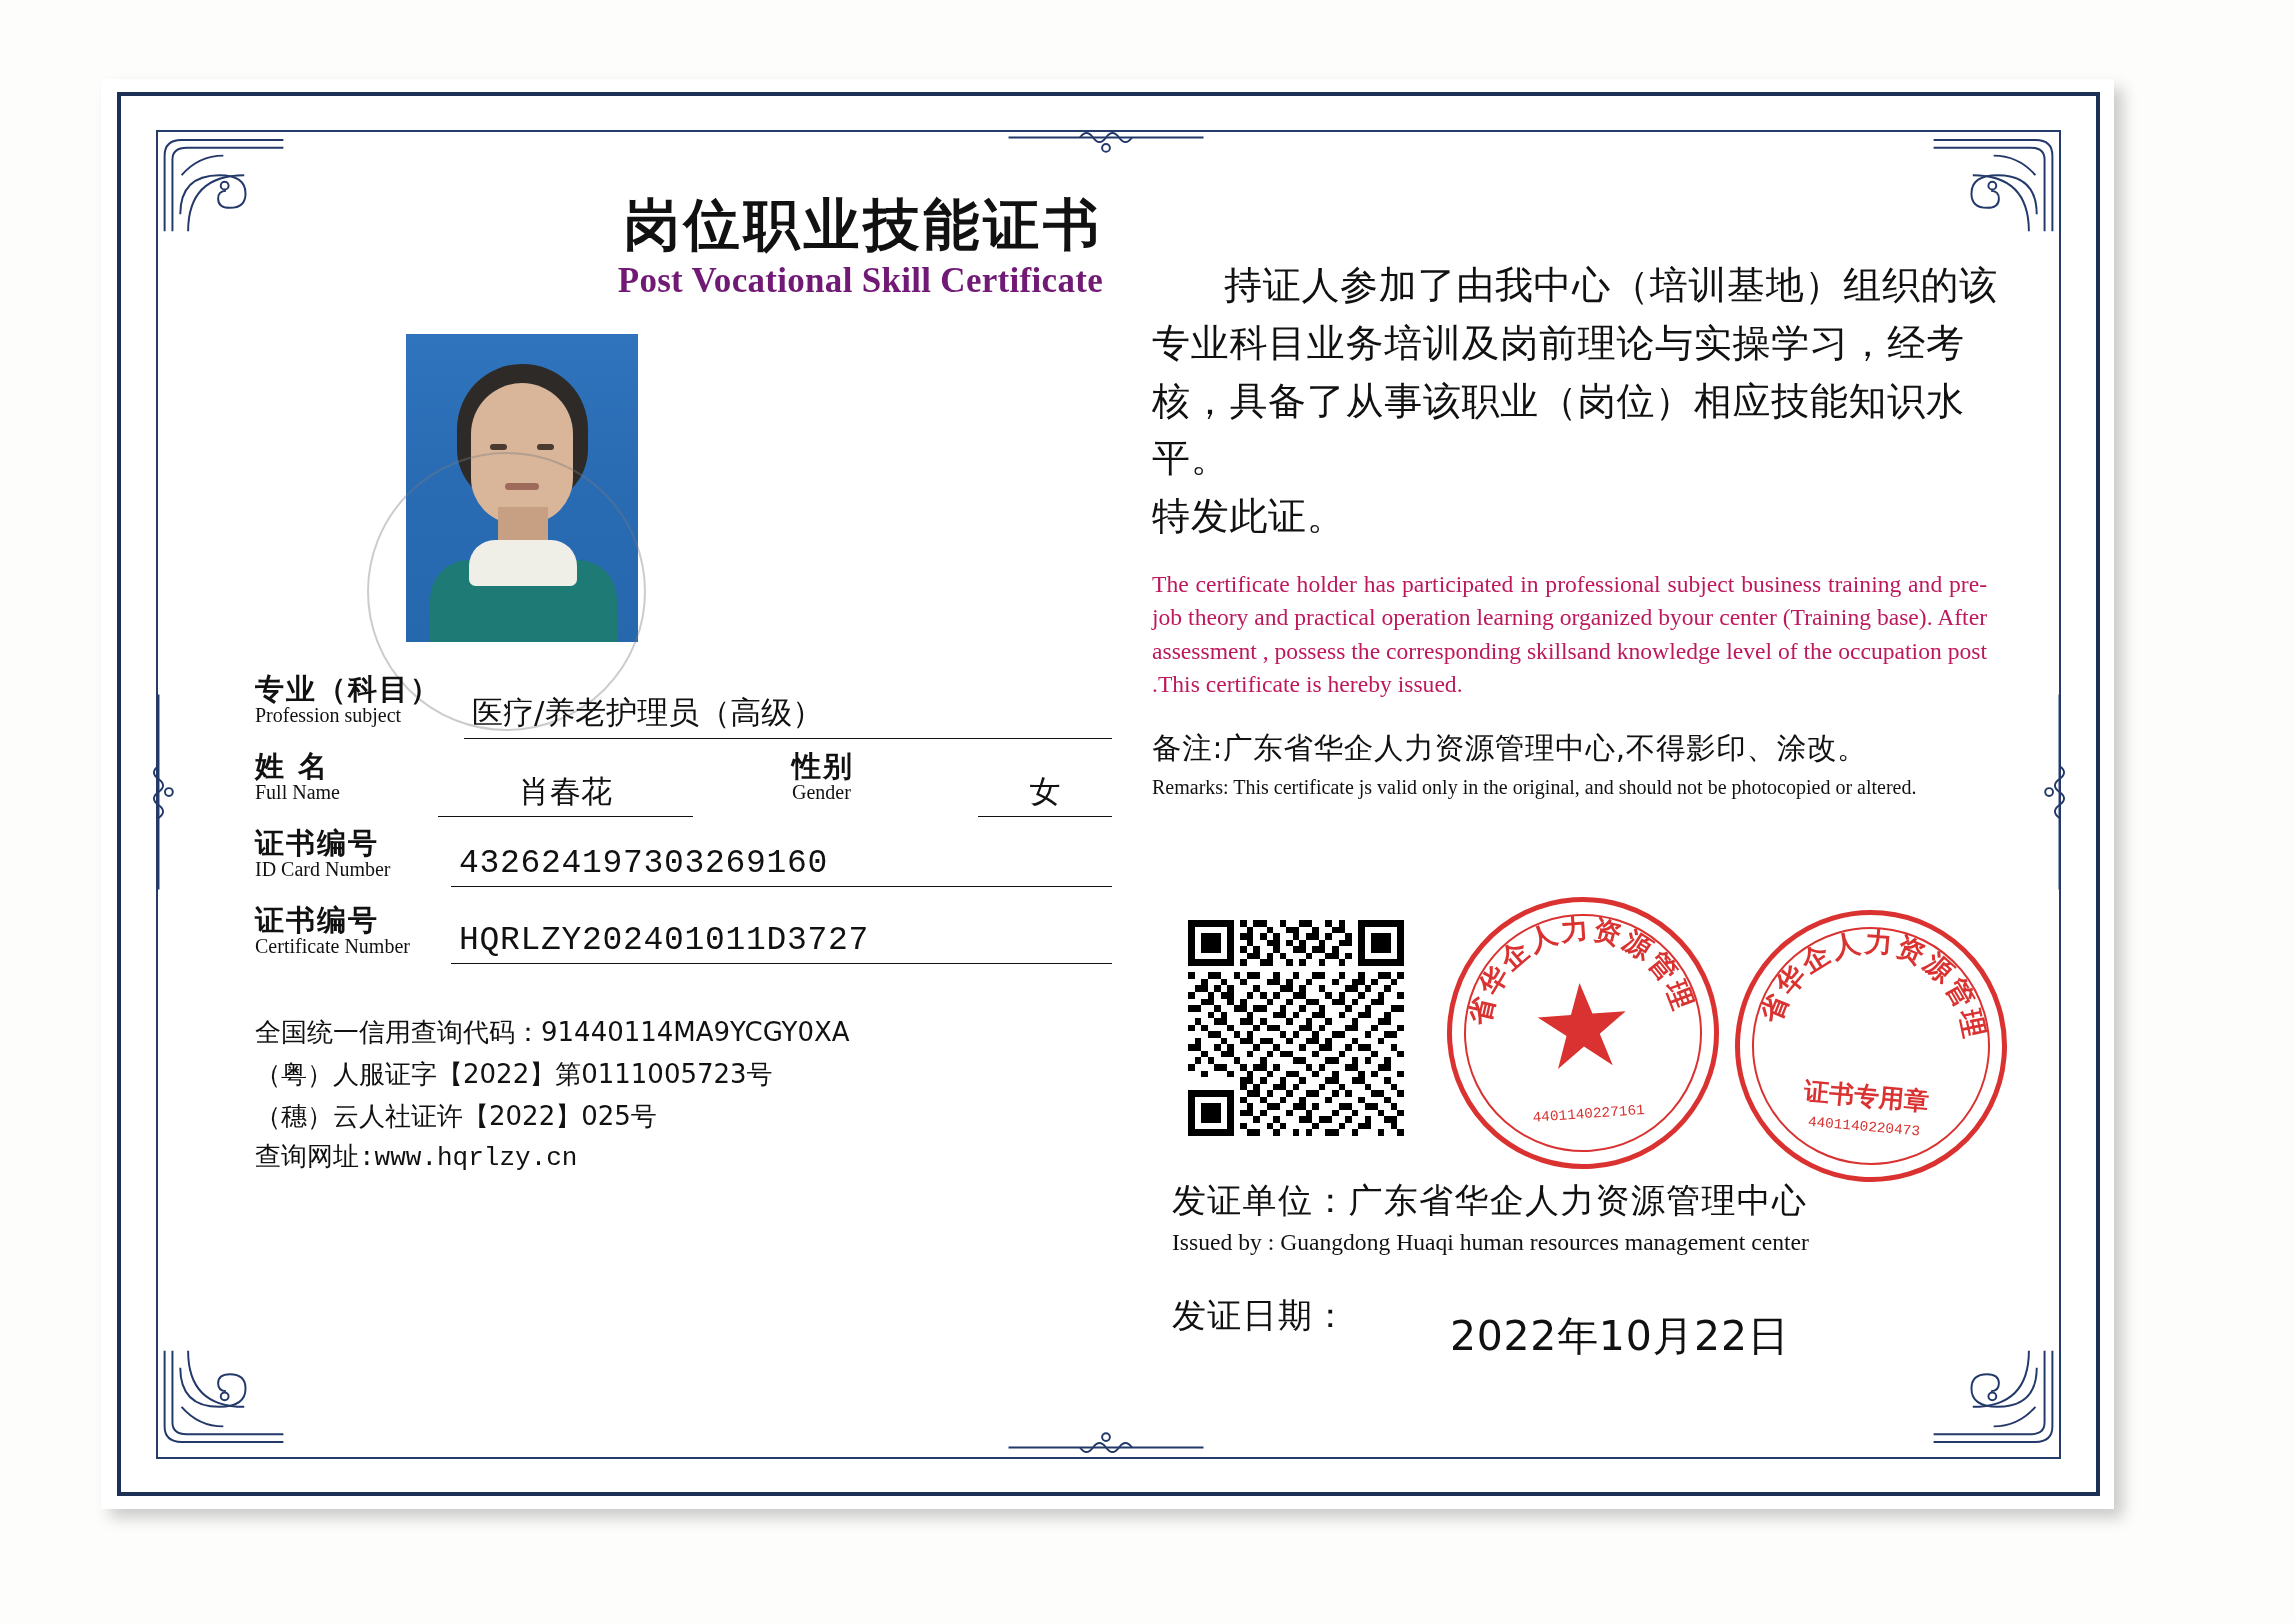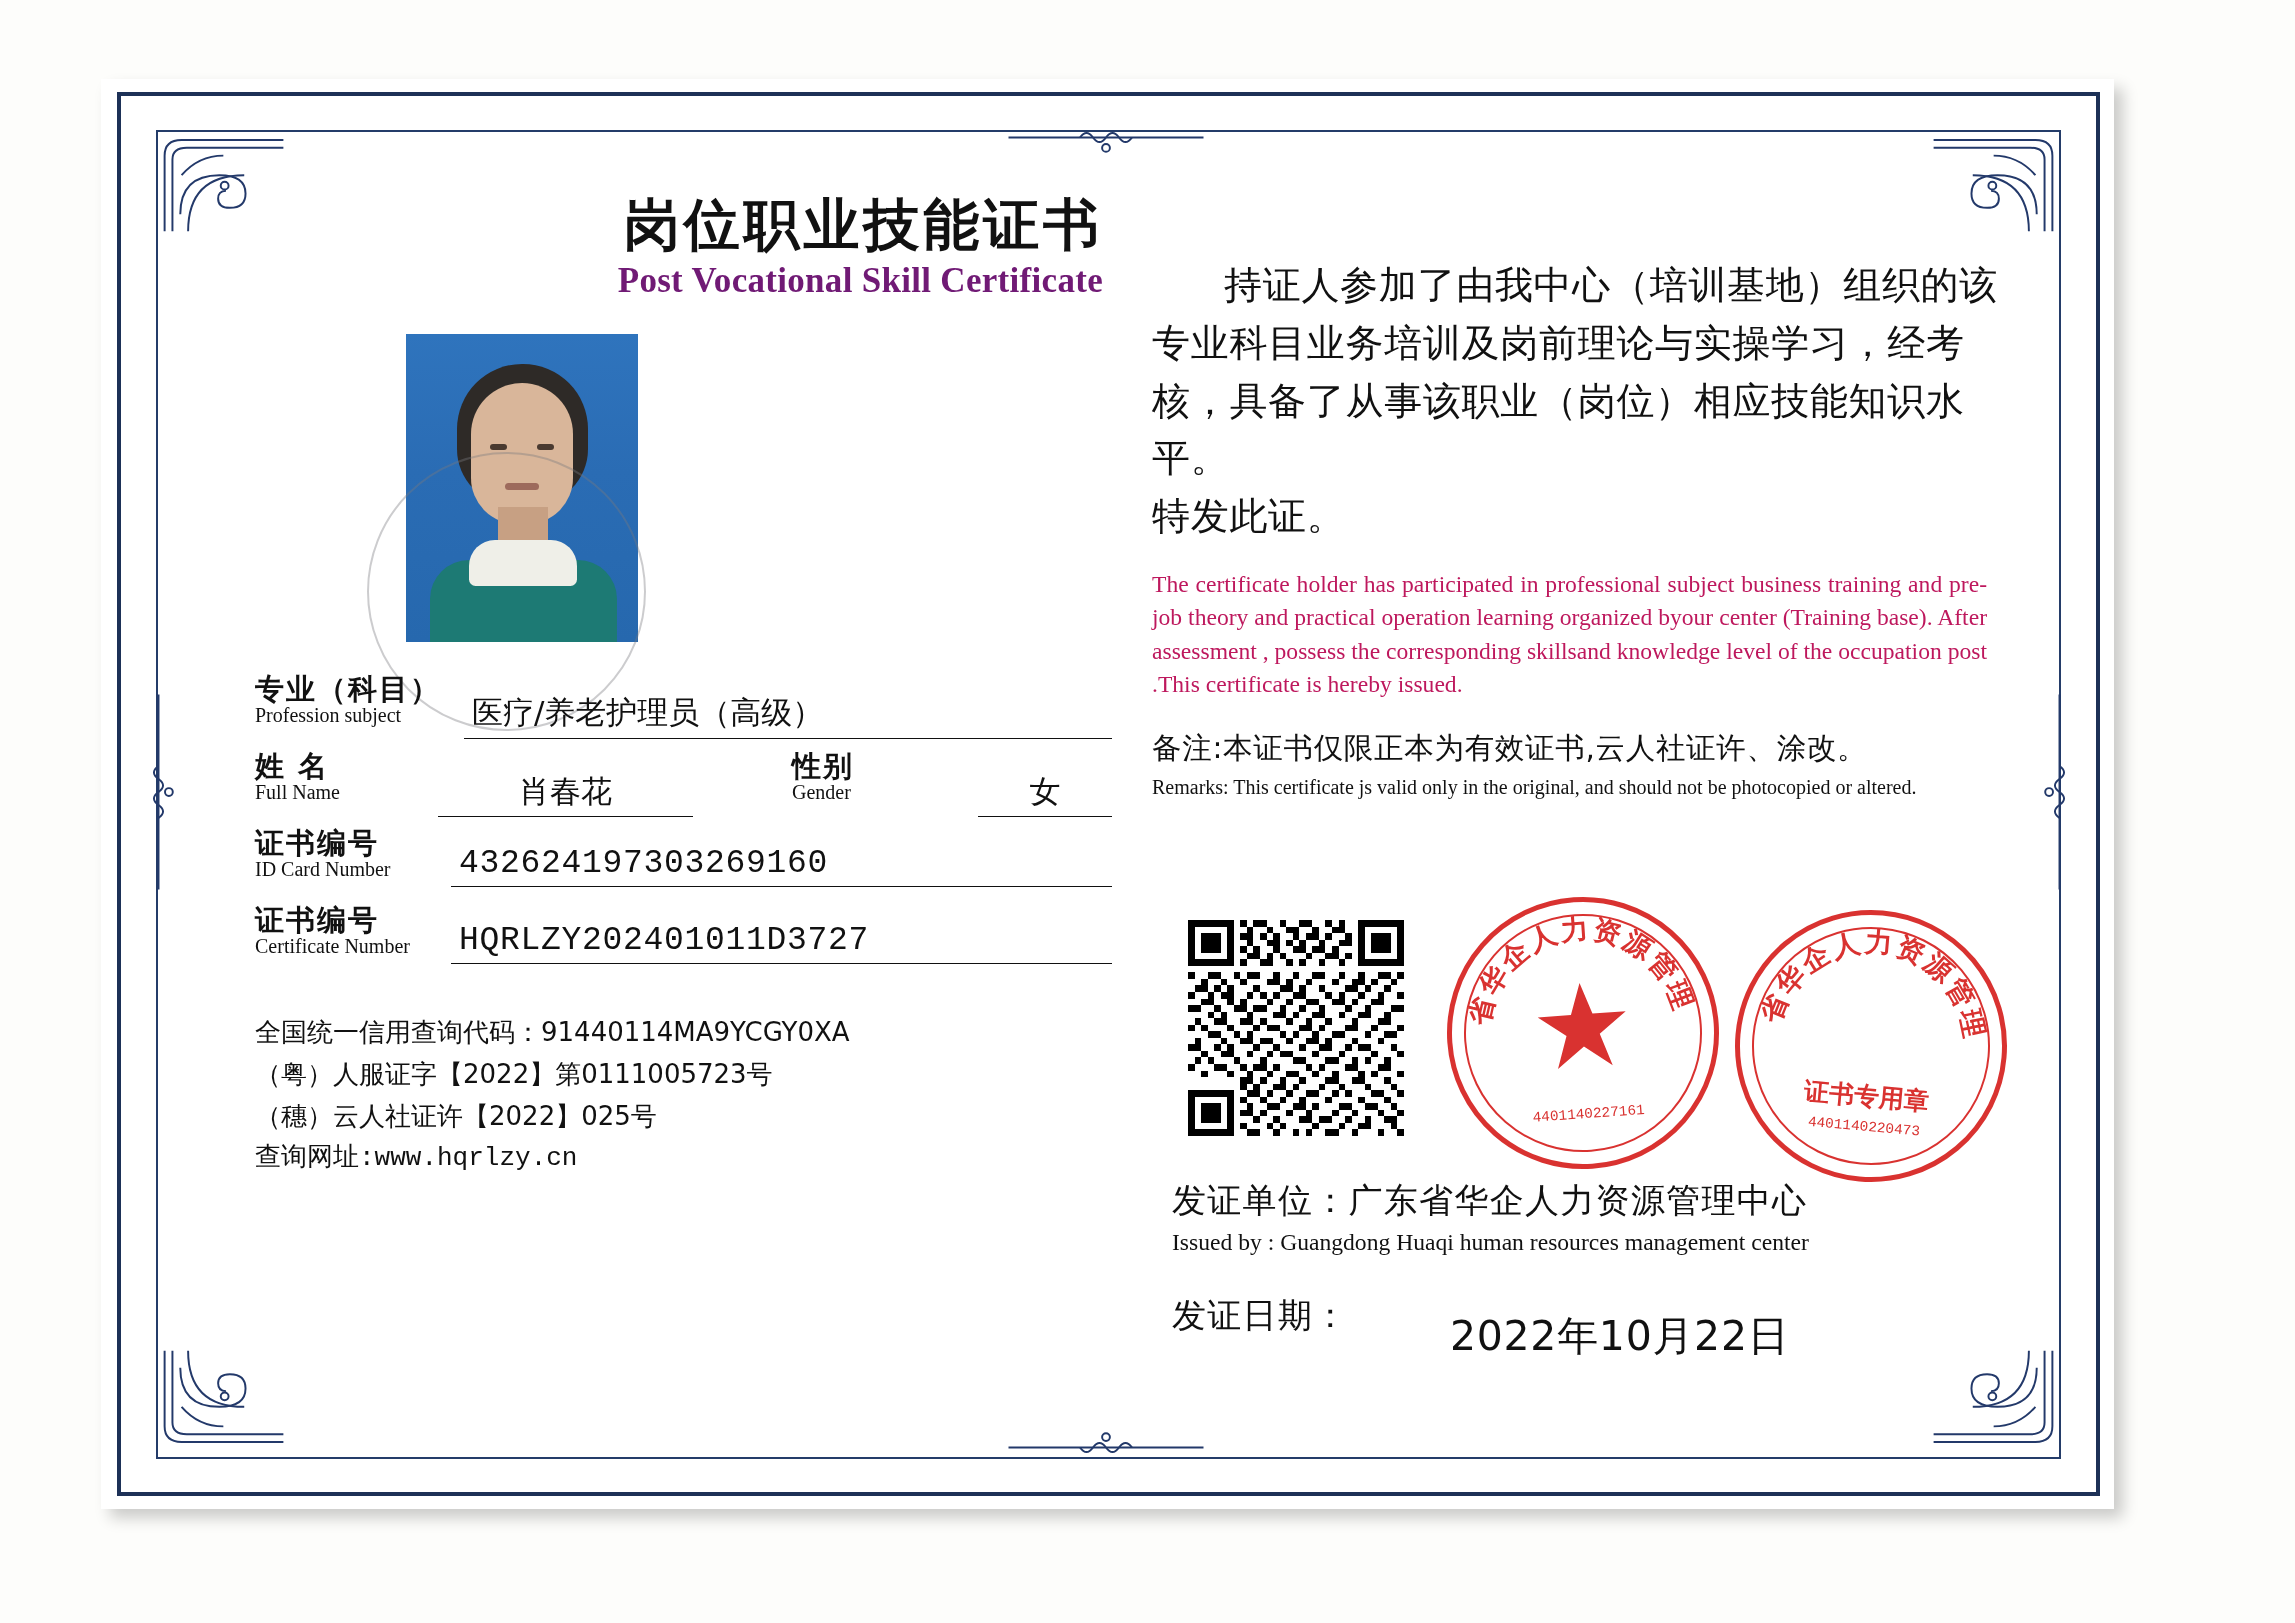--- a/index.html
+++ b/index.html
@@ -530,21 +530,21 @@
     <div>（穗）云人社证许【2022】025号</div>
     <div class="mono-line">查询网址:www.hqrlzy.cn</div>
   </div>
 
   <div class="right-col">
     <div class="body-cn">
       <span class="indent">持证人参加了由我中心（培训基地）组织的该专业科目业务培训及岗前理论与实操学习，经考核，具备了从事该职业（岗位）相应技能知识水平。</span>
       <span>特发此证。</span>
     </div>
     <div class="body-en">The certificate holder has participated in professional subject business training and pre-job theory and practical operation learning organized byour center (Training base). After assessment , possess the corresponding skillsand knowledge level of the occupation post .This certificate is hereby issued.</div>
-    <div class="remark-cn">备注:本证书仅限正本为有效证书,云人社证许、涂改。</div>
+    <div class="remark-cn">备注:广东省华企人力资源管理中心,不得影印、涂改。</div>
     <div class="remark-en">Remarks: This certificate js valid only in the original, and should not be photocopied or altered.</div>
   </div>
 
   <div class="qr">
     <svg viewBox="0 0 33 33" shape-rendering="crispEdges">
       <rect width="33" height="33" fill="#ffffff"></rect>
       <g fill="#000000">
         <rect x="0" y="0" width="7" height="1"></rect>
           <rect x="0" y="6" width="7" height="1"></rect>
         <rect x="0" y="0" width="1" height="7"></rect>

